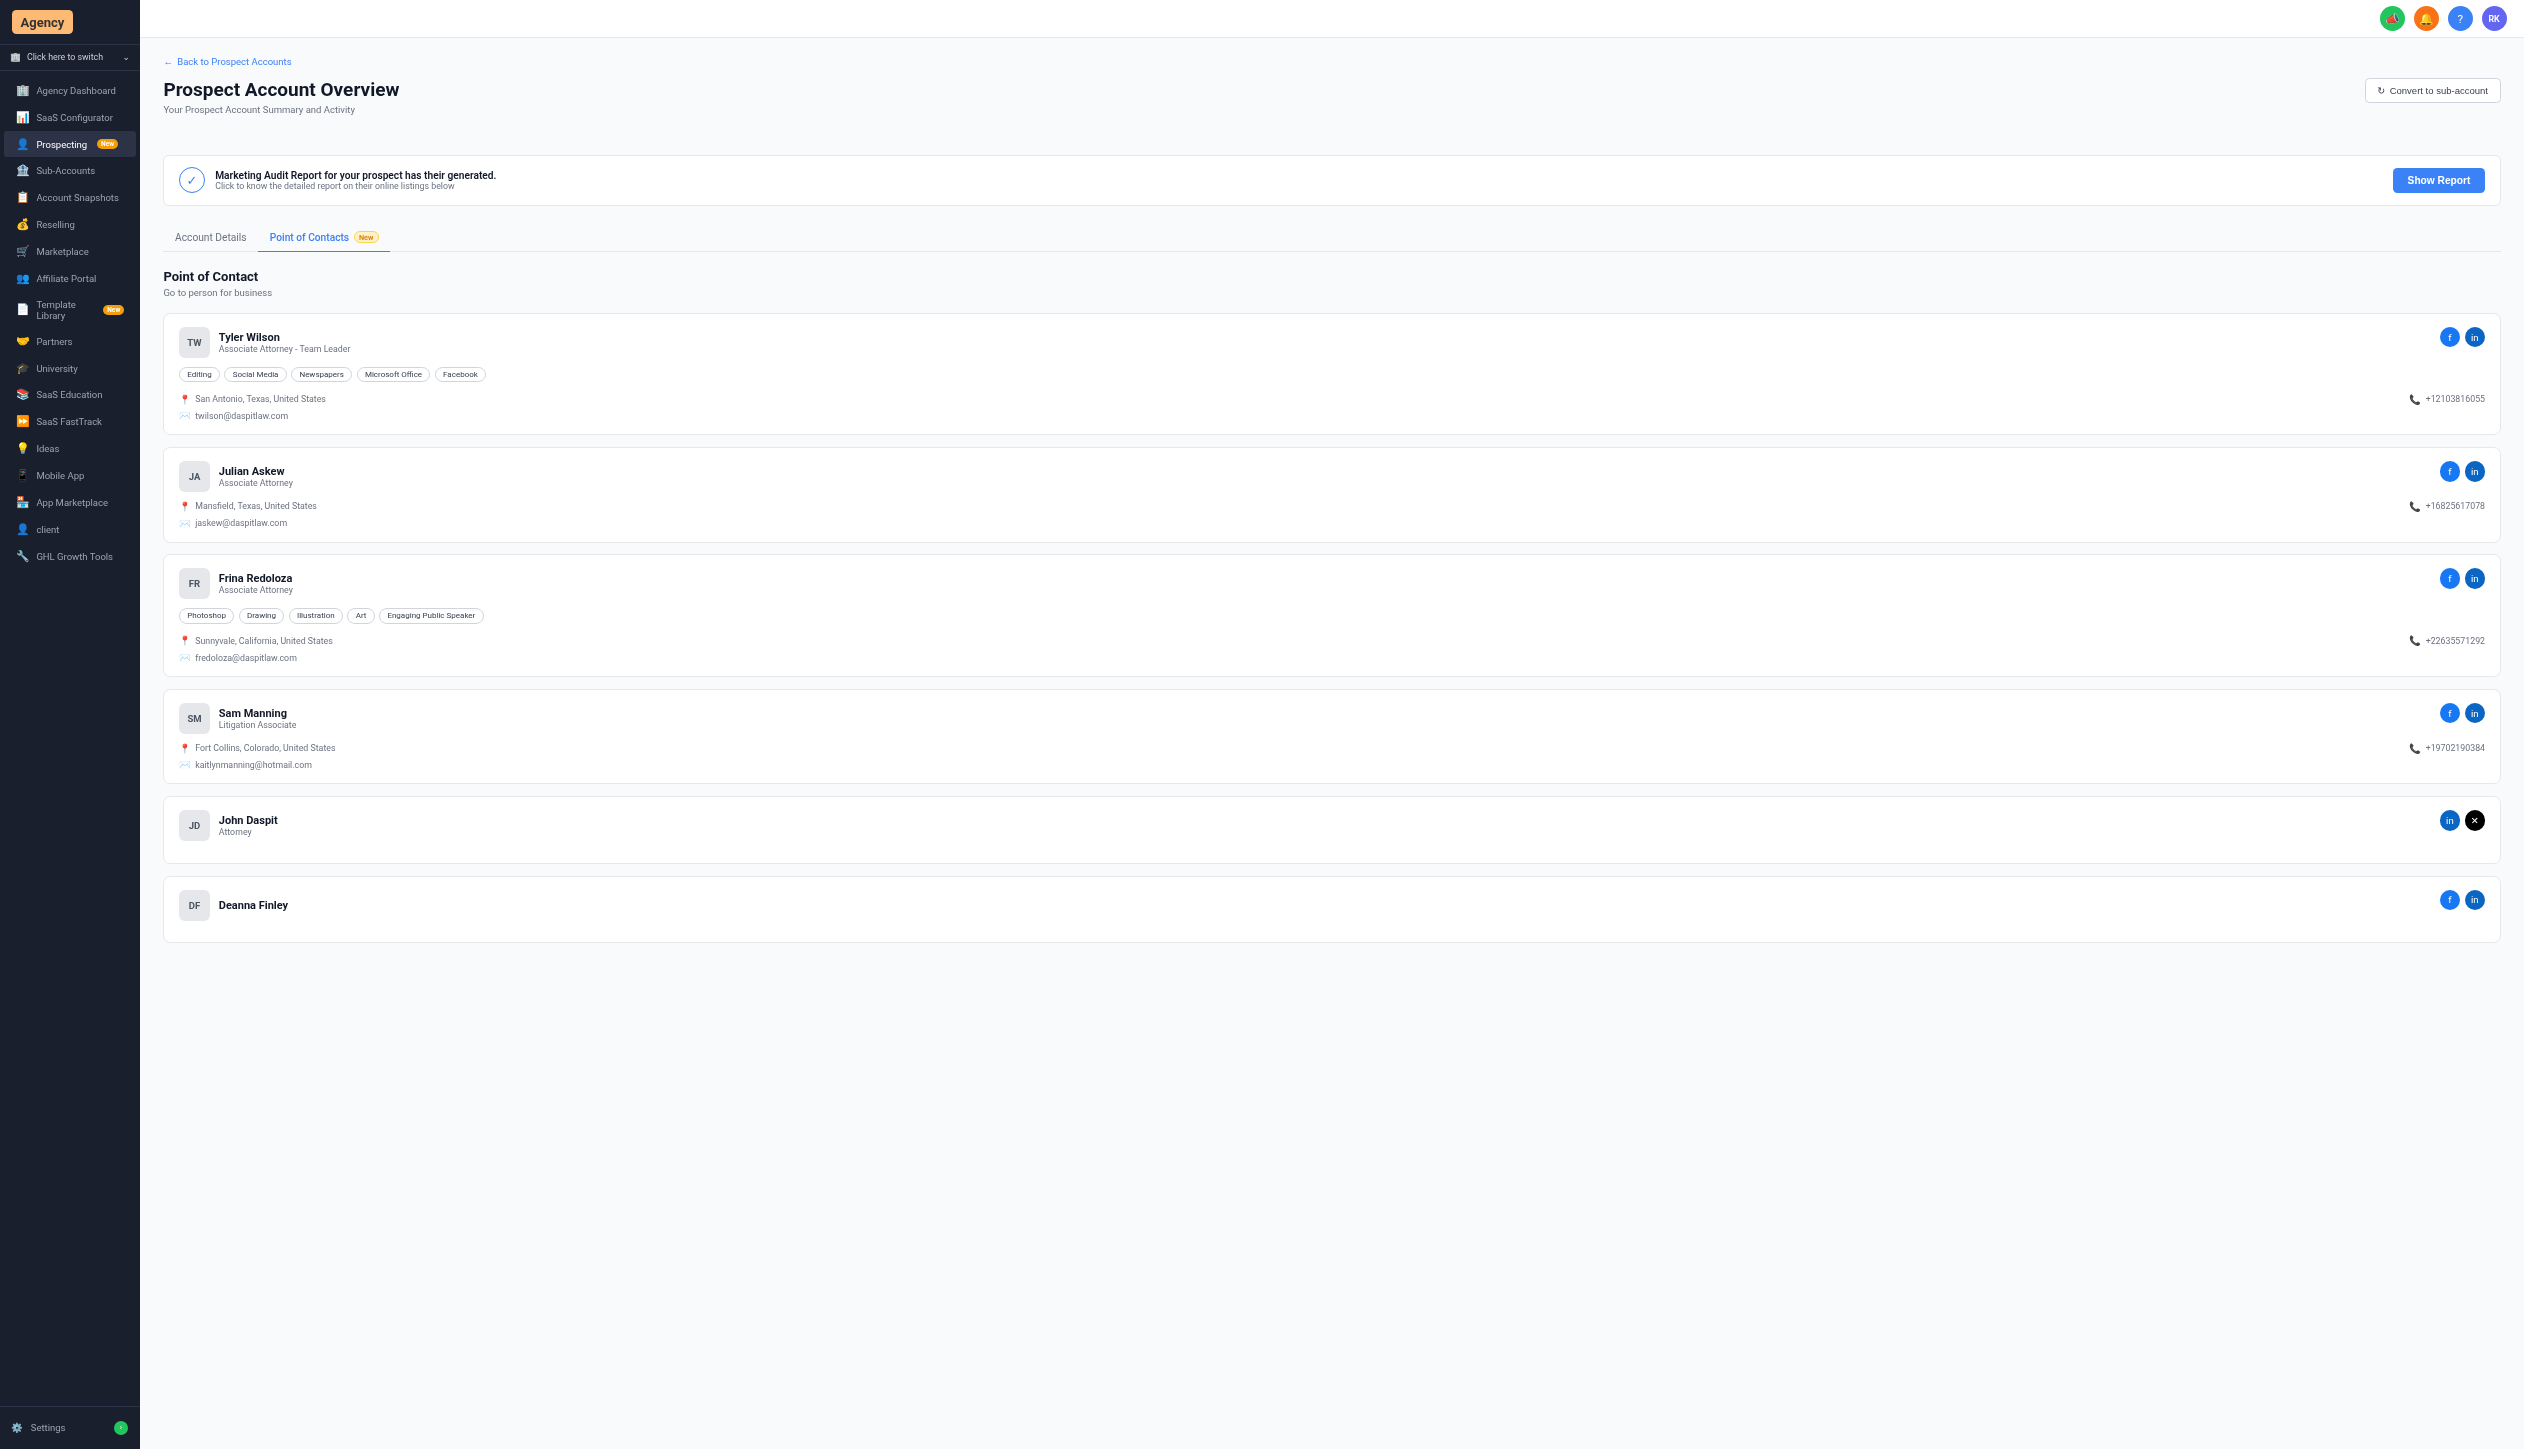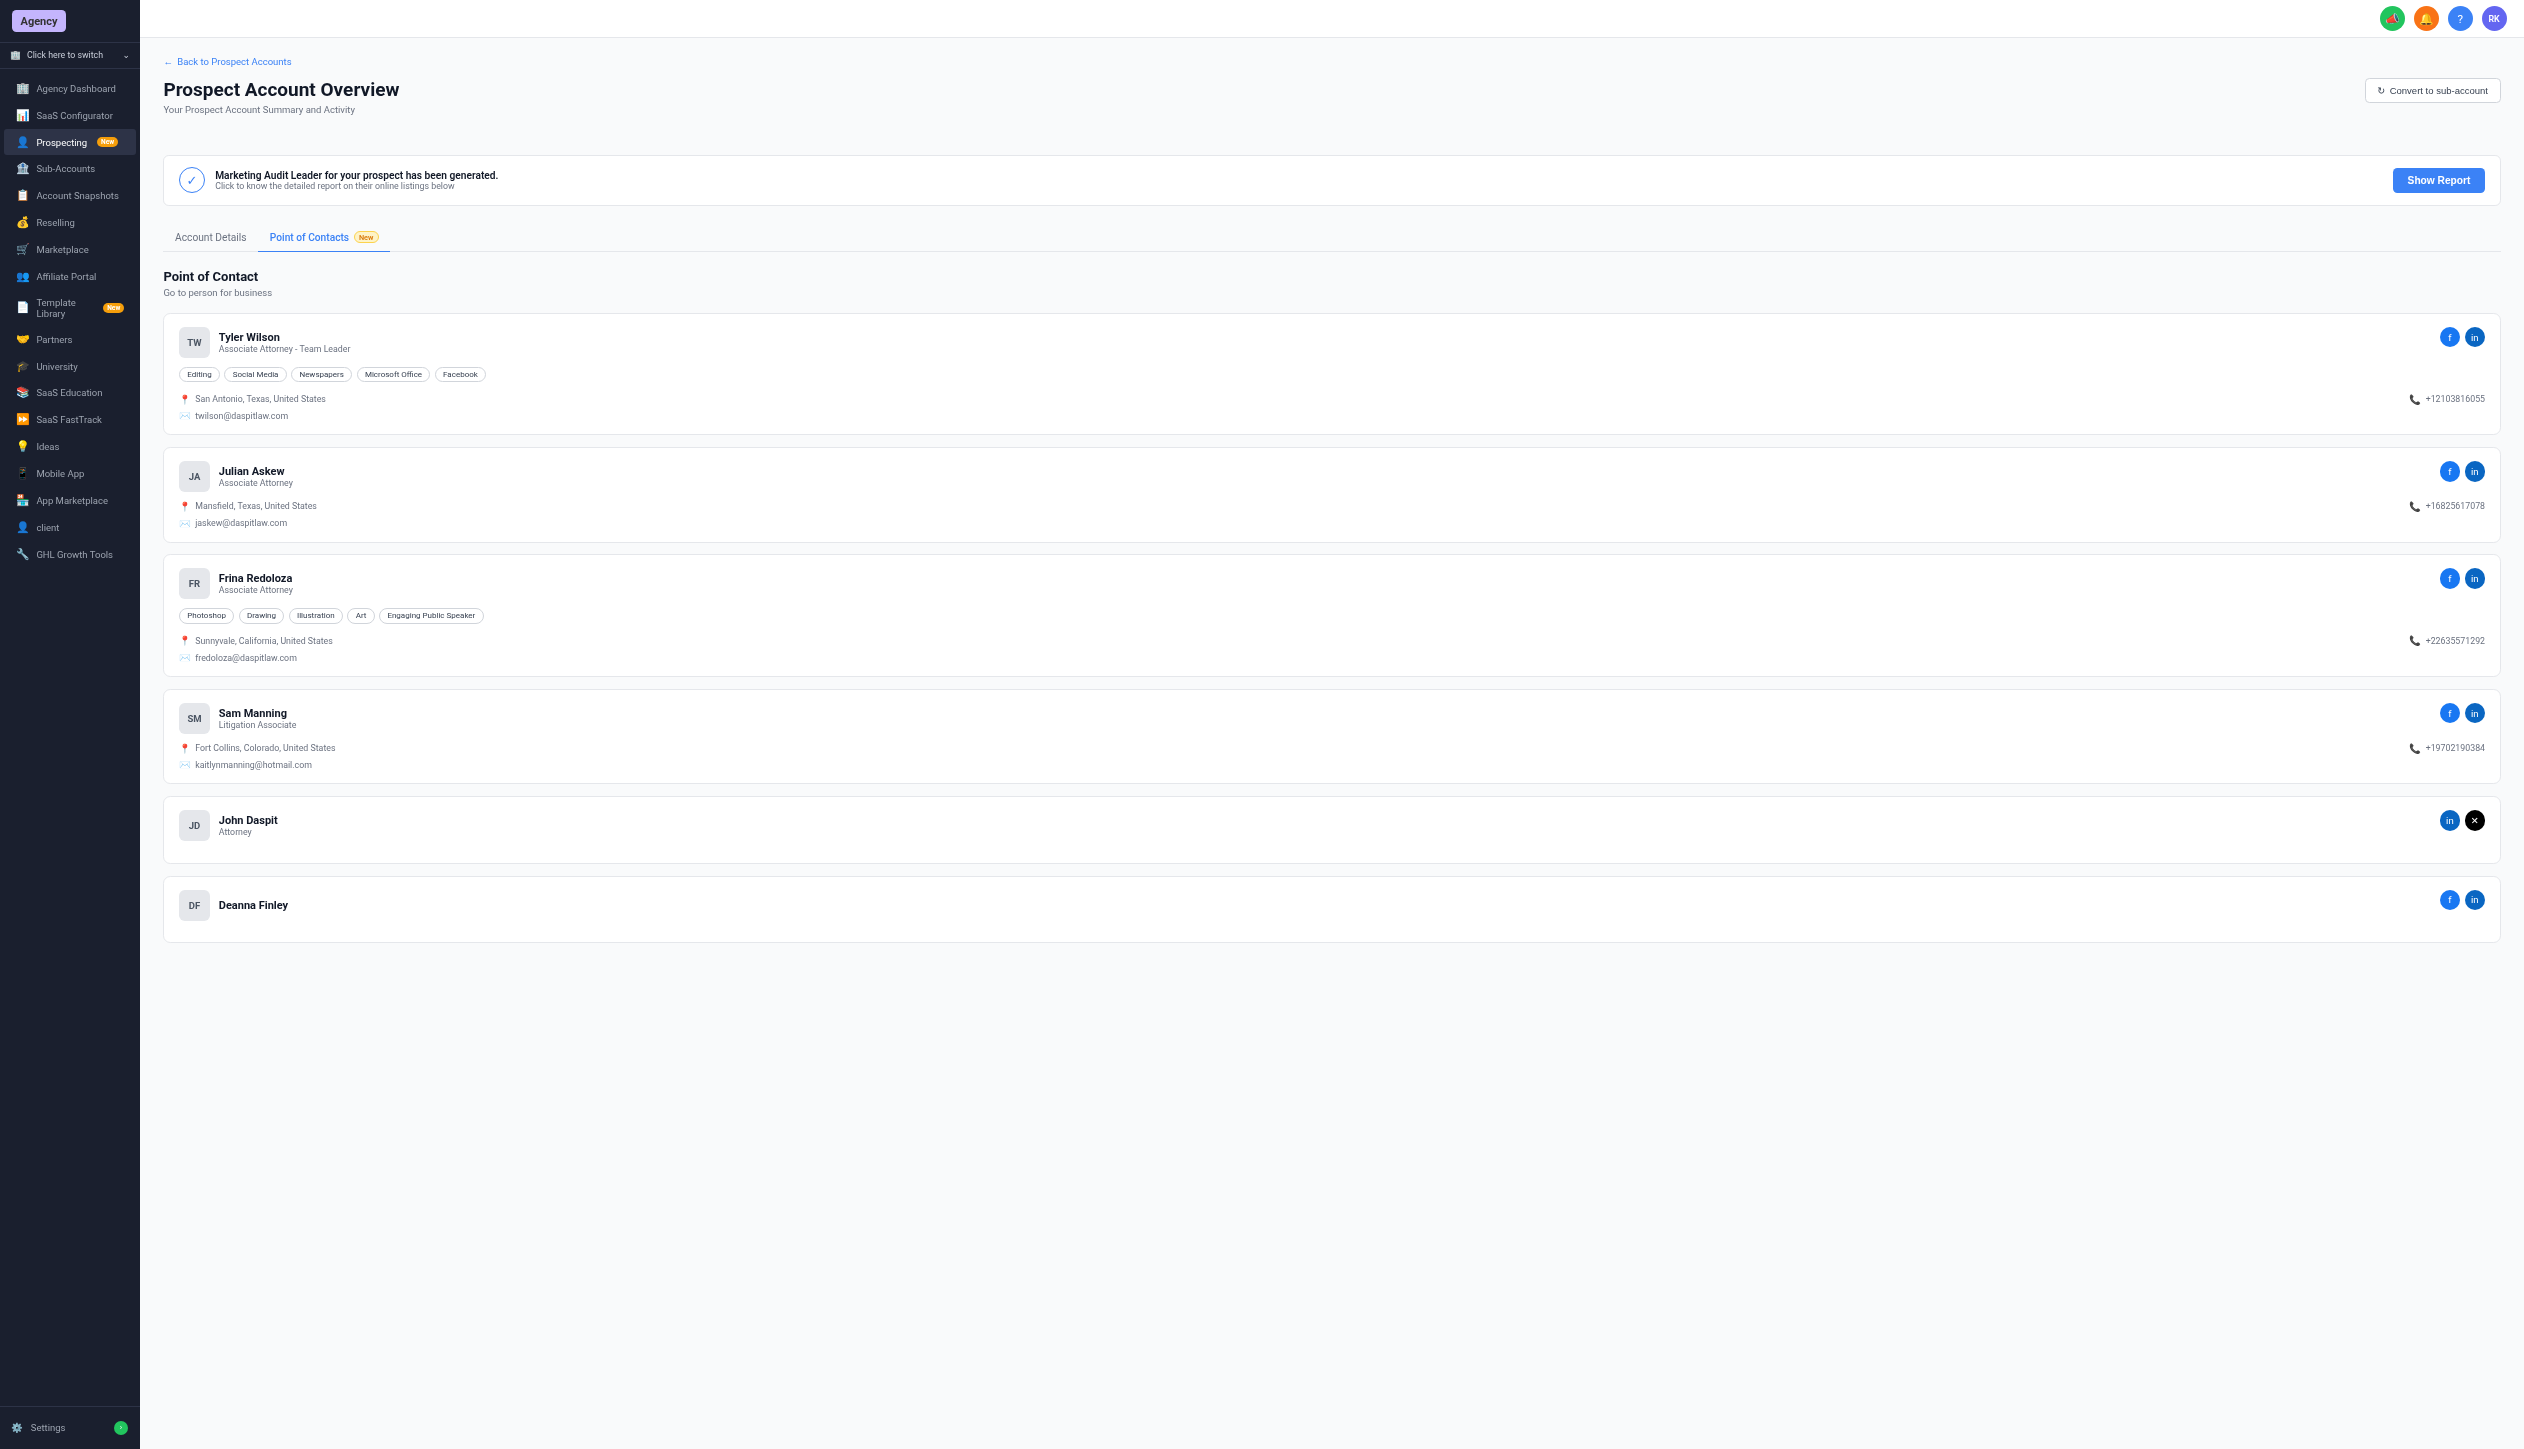--- a/index.html
+++ b/index.html
@@ -14,25 +14,25 @@
       display: flex;
       flex-direction: column;
       height: 100vh;
       overflow-y: auto;
     }
     .sidebar-logo {
       padding: 10.2px 11.7px;
       border-bottom: 0.7px solid #2d3347;
     }
     .logo-box {
-      background: #c4b5fd;
+      background: #fdba74;
       border-radius: 4.4px;
       padding: 4.4px 8.8px;
       display: inline-block;
-      font-size: 11px;
+      font-size: 13px;
       font-weight: 700;
       color: #333;
     }
     .sidebar-switch {
       padding: 7.3px 10.2px;
       display: flex;
       align-items: center;
       justify-content: space-between;
       font-size: 8.8px;
       color: #c8cdd8;
@@ -409,21 +409,21 @@
       <button class="convert-btn">
         <span>↻</span>
         <span>Convert to sub-account</span>
       </button>
     </div>
 
     <div class="audit-banner">
       <div class="audit-banner-left">
         <div class="audit-check">✓</div>
         <div>
-          <div class="audit-text-title">Marketing Audit Leader for your prospect has been generated.</div>
+          <div class="audit-text-title">Marketing Audit Report for your prospect has their generated.</div>
           <div class="audit-text-sub">Click to know the detailed report on their online listings below</div>
         </div>
       </div>
       <button class="show-report-btn">Show Report</button>
     </div>
 
     <div class="tabs">
       <div class="tab">
         <span>Account Details</span>
       </div>

